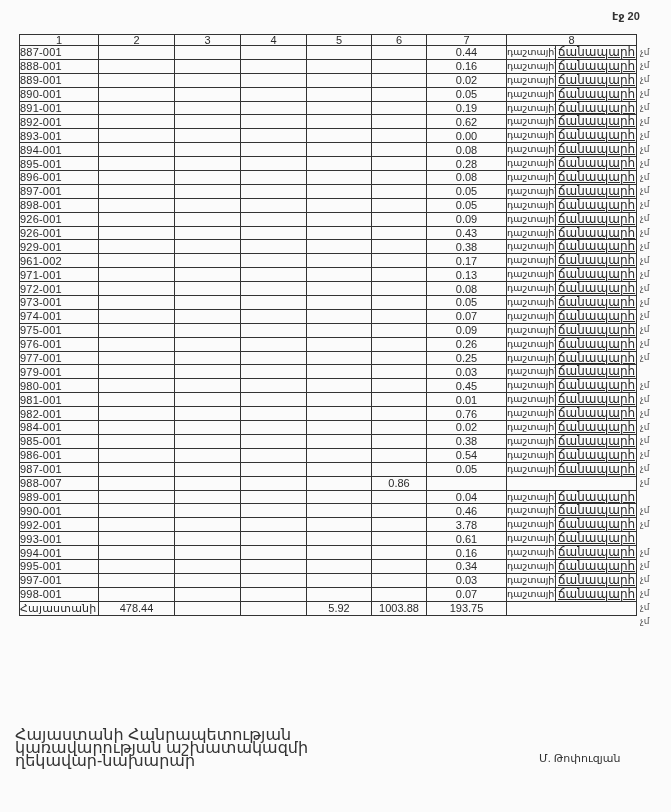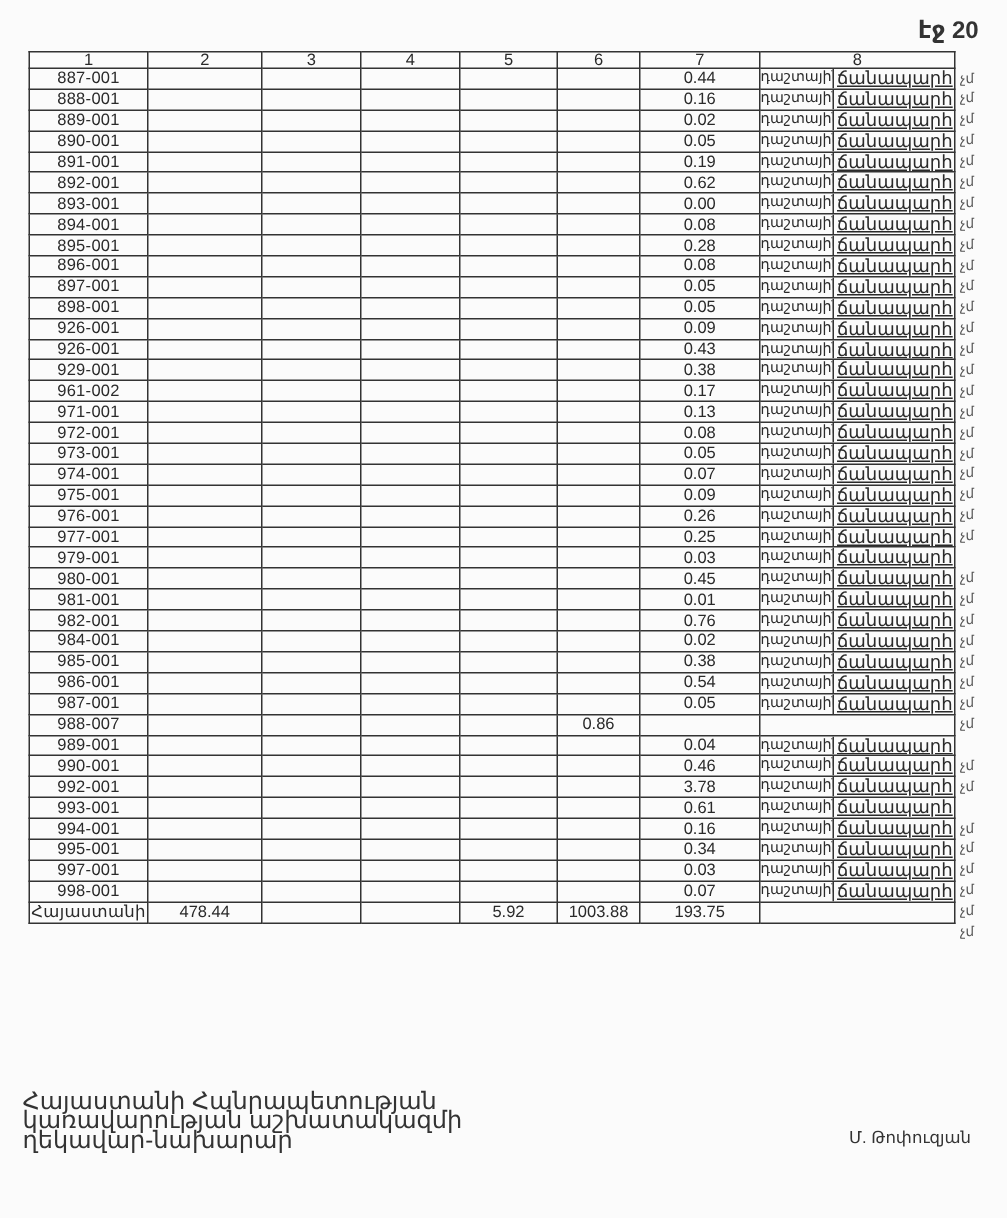--- a/index.html
+++ b/index.html
@@ -1,31 +1,31 @@
 <!DOCTYPE html>
 <html><head>
 <meta charset="utf-8">
 <style>
   html, body { margin: 0; padding: 0; background: #fbfbfb; }
   body { width: 671px; height: 812px; position: relative; overflow: hidden;
          font-family: "Liberation Sans", "DejaVu Sans", sans-serif; color: #2a2a2a; }
-  .page-num { position: absolute; left: 612px; top: 10px; font-size: 16px; font-weight: bold; color:#333; }
+  .page-num { position: absolute; left: 612px; top: 10px; font-size: 11px; font-weight: bold; color:#333; }
   table.grid { position: absolute; left: 19px; top: 34px; border-collapse: collapse; table-layout: fixed; }
   table.grid td, table.grid th { border: 1.5px solid #333; height: 12.9px; padding: 0; font-size: 11px; line-height: 12px; overflow: hidden; white-space: nowrap; }
   table.grid th { font-weight: normal; text-align: center; font-size: 11px; height: 10px; line-height: 10px; }
-  td.c1 { text-align: center; letter-spacing: 0.2px; }
+  td.c1 { text-align: left; letter-spacing: 0.2px; }
   td.num { text-align: center; }
   td.c8 { padding: 0; }
   .c8wrap { display: flex; height: 100%; }
   .c8a { width: 48px; border-right: 1.5px solid #333; font-size: 9.5px; text-align: right; overflow: hidden; }
   .c8b { flex: 1; font-size: 12px; overflow: hidden; padding-left: 2px; text-decoration: underline; }
   .side-mark { position: absolute; left: 640px; font-size: 9px; color: #555; }
   .total td { height: 14px; }
   .footer { position: absolute; left: 15px; top: 728px; font-size: 16px; line-height: 13px; color:#333; }
-  .signer { position: absolute; left: 566px; top: 752px; font-size: 11px; color:#333;text-align:center; }
+  .signer { position: absolute; left: 539px; top: 752px; font-size: 11px; color:#333;text-align:center; }
 </style>
 </head>
 <body>
 
 <div class="page-num">էջ 20</div>
 
 <table class="grid">
   <colgroup>
     <col style="width:79px">
       <col style="width:76px">

